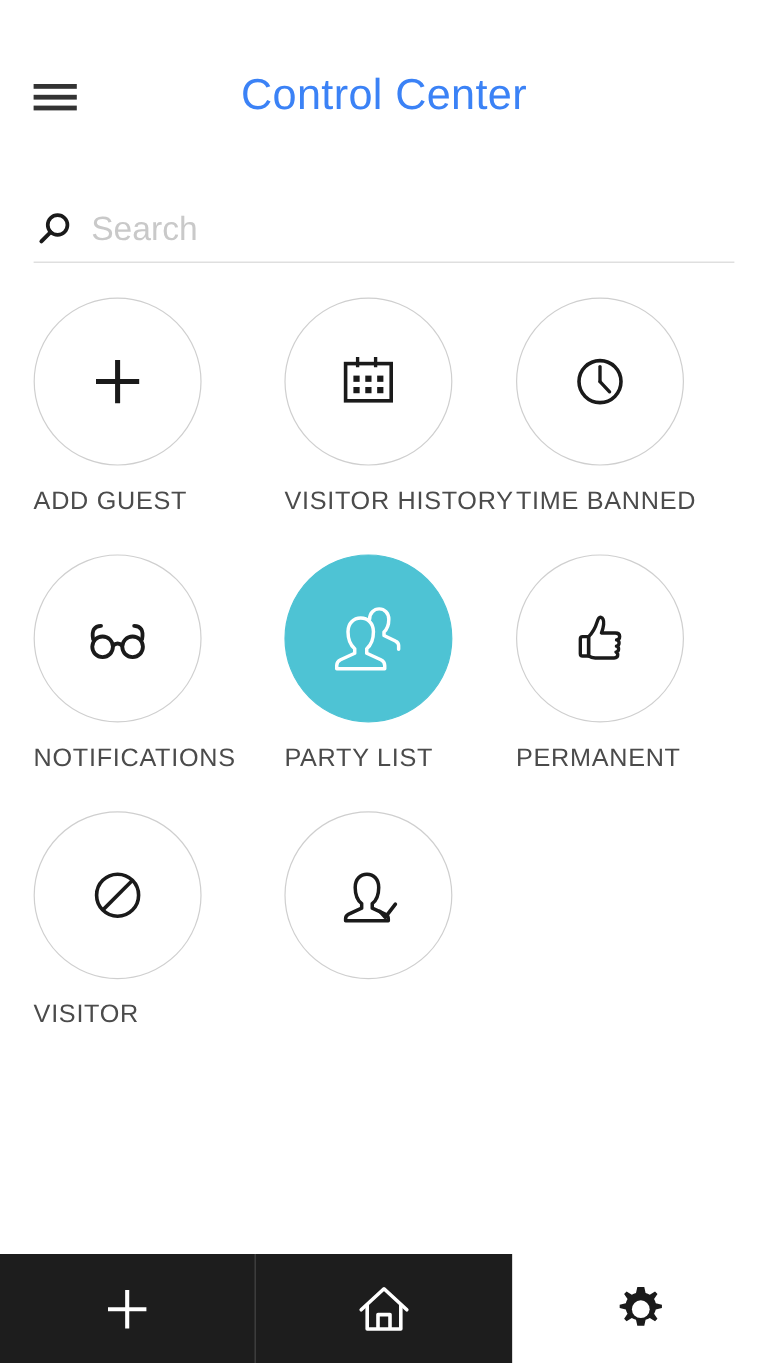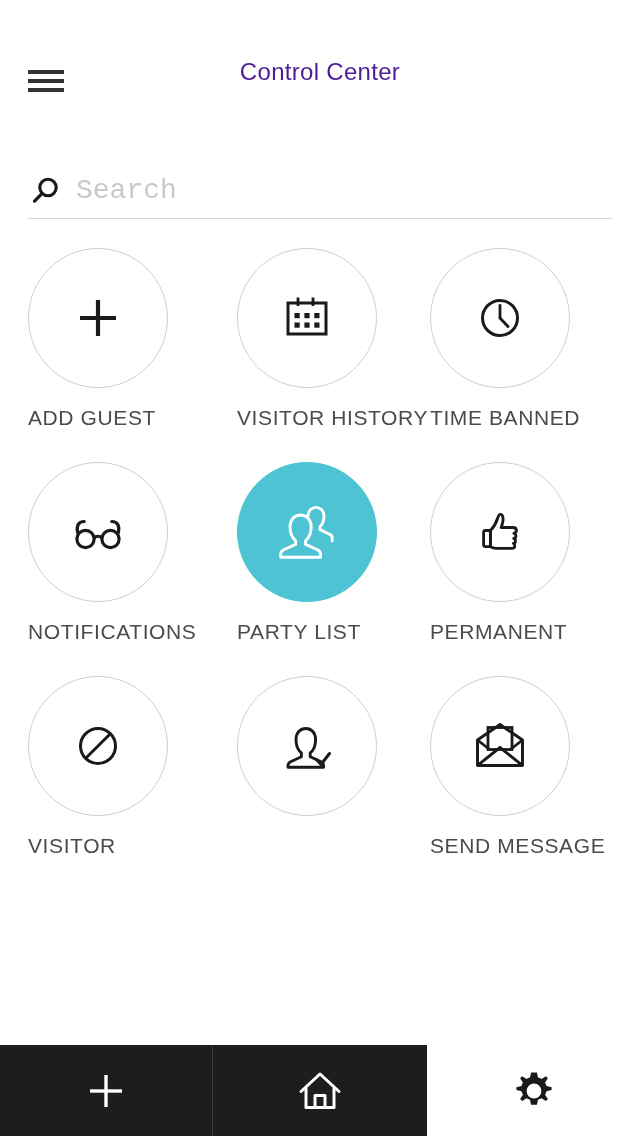--- a/index.html
+++ b/index.html
@@ -41,23 +41,23 @@
     height: 4px;
     width: 36px;
     background: #333333;
     border-radius: 0;
   }
   .page-title {
     position: absolute;
     left: 0; right: 0;
     top: 58px;
     text-align: center;
-    font-size: 24px;
+    font-size: 36px;
     font-weight: 400;
-    color: #4c1d95;
+    color: #3b82f6;
     letter-spacing: 0.3px;
   }
 
   
   .search-wrap {
     position: absolute;
     left: 28px;
     top: 163px;
     width: 584px;
     height: 56px;
@@ -71,21 +71,21 @@
     flex: none;
     margin-right: 14px;
     display: flex;
     align-items: center;
     justify-content: center;
   }
   .search-input {
     flex: 1;
     border: none;
     outline: none;
-    font-family: Liberation Mono, monospace;
+    font-family: Liberation Sans, sans-serif;
     font-size: 28px;
     color: #000000;
     background: transparent;
     height: 40px;
   }
   .search-input::placeholder { color: #c9c9c9; }
 
   
   .grid {
     position: absolute;
@@ -268,32 +268,20 @@
 
     <div class="tile">
       <div class="tile-circle">
         <svg width="54" height="50" viewBox="0 0 54 50">
           <path d="M16 18.5 C16 11.8 20.2 7.5 25.8 7.5 C31.4 7.5 35.6 11.8 35.6 18.5 C35.6 25.2 33.4 29.5 30.2 32 L30.2 35.8 L41 40.8 C42.6 41.6 43.6 42.8 43.6 44.6 L43.6 46.2 L8 46.2 L8 44.6 C8 42.8 9 41.6 10.6 40.8 L21.4 35.8 L21.4 32 C18.2 29.5 16 25.2 16 18.5 Z" fill="none" stroke="#1a1a1a" stroke-width="2.9" stroke-linejoin="round"></path>
           <path d="M36.5 38.5 L41 43.5 L49.5 32.5" fill="none" stroke="#1a1a1a" stroke-width="3" stroke-linecap="round" stroke-linejoin="round"></path>
         </svg>
       </div>
     </div>
 
-    <div class="tile">
-      <div class="tile-circle">
-        <svg width="54" height="48" viewBox="0 0 54 48">
-          <rect x="15" y="5.5" width="24" height="22" fill="none" stroke="#1a1a1a" stroke-width="2.8"></rect>
-          <path d="M4.5 18 L27 2.5 L49.5 18 L49.5 43.5 L4.5 43.5 Z" fill="none" stroke="#1a1a1a" stroke-width="2.9" stroke-linejoin="round"></path>
-          <path d="M4.5 43.5 L27 25.5 L49.5 43.5" fill="none" stroke="#1a1a1a" stroke-width="2.9" stroke-linejoin="round"></path>
-          <path d="M4.5 18 L16 27" fill="none" stroke="#1a1a1a" stroke-width="2.8"></path>
-          <path d="M49.5 18 L38 27" fill="none" stroke="#1a1a1a" stroke-width="2.8"></path>
-        </svg>
-      </div>
-      <div class="tile-label">SEND MESSAGE</div>
-    </div>
 
   </div>
 
   <div class="bottombar">
     <div class="bottom-item dark bottom-add">
       <svg width="46" height="46" viewBox="0 0 46 46">
         <line x1="23" y1="7" x2="23" y2="39" stroke="#ffffff" stroke-width="3.4"></line>
         <line x1="7" y1="23" x2="39" y2="23" stroke="#ffffff" stroke-width="3.4"></line>
       </svg>
     </div>

